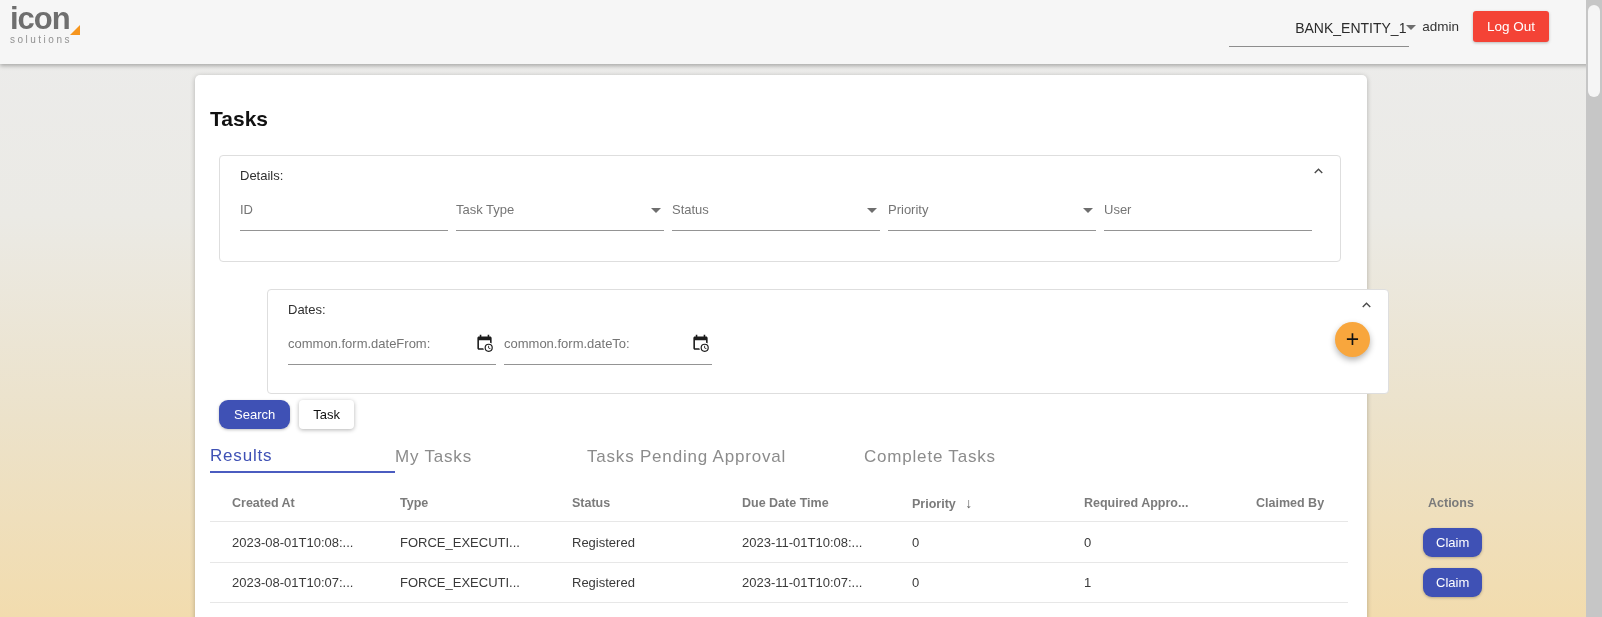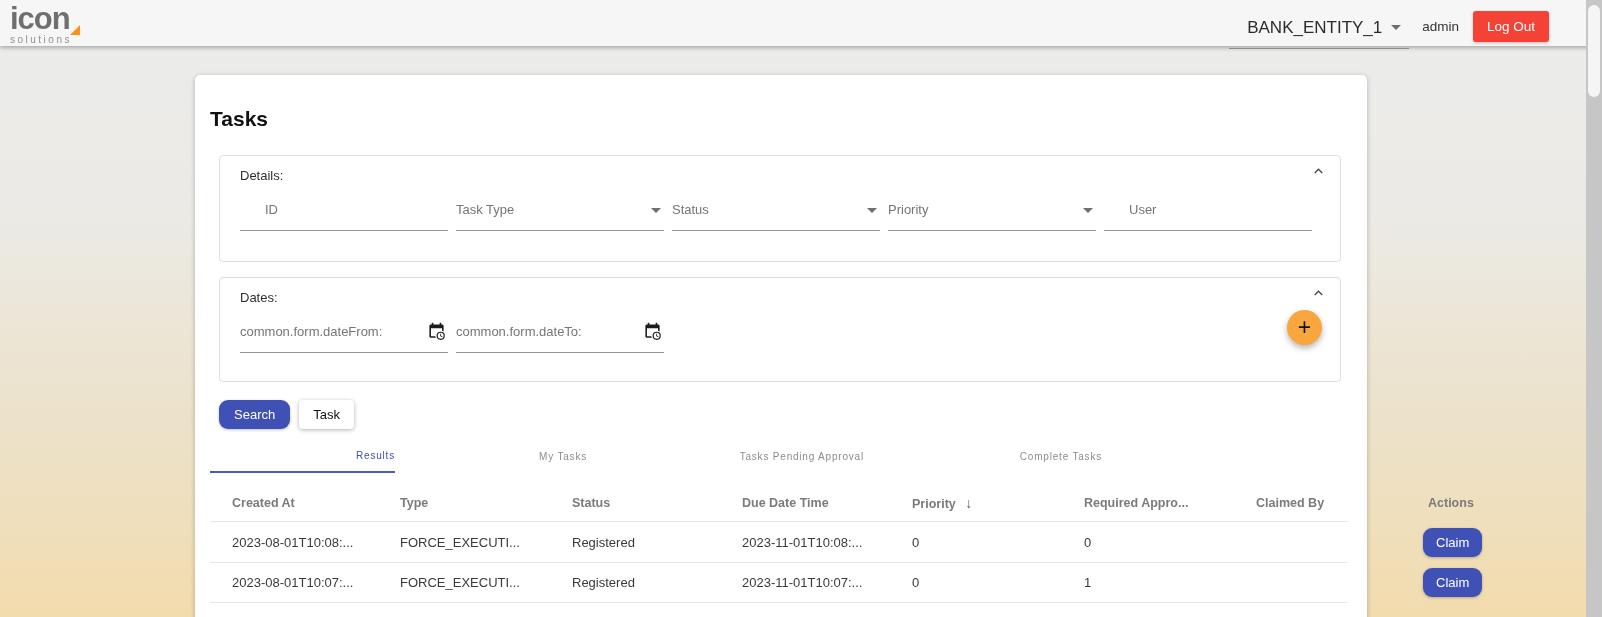--- a/index.html
+++ b/index.html
@@ -8,73 +8,73 @@
     width:1602px; height:617px; overflow:hidden; position:relative;
     font-family:"Liberation Sans", sans-serif;
     background:linear-gradient(180deg,#ececec 0%,#ebeae5 35%,#ece2ca 68%,#f2dcae 100%);
   }
 
   
   .scrollbar { position:absolute; right:0; top:0; width:16px; height:617px; background:#c6c6c6; z-index:60; }
   .scrollbar-thumb { position:absolute; left:2px; top:5px; width:12px; height:92px; background:#f5f5f5; border-radius:7px; }
 
   
-  .topbar { position:absolute; left:0; top:0; width:1602px; height:46px; background:#f6f6f6;
+  .topbar { position:absolute; left:0; top:0; width:1602px; height:64px; background:#f6f6f6;
             box-shadow:0 2px 4px rgba(0,0,0,.28); z-index:40; }
   .logo { position:absolute; left:10px; top:3px; line-height:1; }
   .logo-word { font-size:31px; font-weight:bold; color:#6f6f6f; letter-spacing:-1px; position:relative; }
   .logo-accent { position:absolute; left:60px; top:22px; width:10px; height:10px; background:#f6951d;
                  clip-path:polygon(100% 0,100% 100%,0 100%); }
   .logo-sub { font-size:10px; color:#929292; letter-spacing:2.5px; margin-top:1px; }
   .topbar-right { position:absolute; right:53px; top:0; height:52px; display:flex; align-items:center; }
   .entity-select { width:180px; display:flex; align-items:center; border-bottom:1px solid #8d8d8d;
                    padding:4px 8px 10px 18px; margin-top:10px; cursor:pointer; }
-  .entity-select .val { font-size:17px; color:#2b2b2b; flex:1; }
+  .entity-select .val { font-size:14px; color:#2b2b2b; flex:1;margin-left:48px; }
   .caret { width:0; height:0; border-left:5px solid transparent; border-right:5px solid transparent;
            border-top:5px solid #6e6e6e; }
   .username { font-size:13.5px; color:#333; margin-left:13px; }
   .logout-btn { margin-left:14px; background:#f44336; color:#fff; border:none; border-radius:3px;
                 padding:8px 14px; font-size:13.5px; font-family:inherit; cursor:pointer;
                 box-shadow:0 1px 3px rgba(0,0,0,.25); }
 
   
   .card { position:absolute; left:195px; top:75px; width:1172px; height:560px; background:#fff;
           border-radius:5px; box-shadow:0 1px 5px rgba(0,0,0,.25); }
   .page-title { position:absolute; left:15px; top:32px; margin:0; font-size:21px; font-weight:bold; color:#111; }
 
   .panel { position:absolute; left:24px; width:1122px; border:1px solid #dedede; border-radius:4px; background:#fff; }
   .panel-details { top:80px; height:107px; }
-  .panel-dates   { top:202px; height:105px; }
+  .panel-dates   { top:214px; height:105px;margin-left:48px; }
   .panel-title { position:absolute; left:20px; top:12px; font-size:13px; color:#2f2f2f; }
   .panel-collapse { position:absolute; right:14px; top:8px; cursor:pointer; }
 
   .field { position:absolute; top:44px; width:208px; height:31px; border-bottom:1px solid #949494; }
   .fld0 { left:20px; }  .fld1 { left:236px; } .fld2 { left:452px; } .fld3 { left:668px; } .fld4 { left:884px; }
   .field input { width:100%; border:none; outline:none; background:transparent; font-family:inherit;
-                 font-size:13px; color:#4c1d95; padding:2px 0 10px 0;margin-left:25px; }
+                 font-size:13px; color:#4c1d95; padding:2px 0 10px 0; }
   .field input::placeholder { color:#757575; }
   .field .ph { position:absolute; left:0; top:2px; font-size:13px; color:#757575; }
   .field .caret { position:absolute; right:3px; top:8px; }
   .field .cal-icon { position:absolute; right:2px; top:0; cursor:pointer; }
   .f-select, .f-date { cursor:pointer; }
 
   .fab { position:absolute; right:18px; top:32px; width:35px; height:35px; border-radius:50%;
          background:#f8a63d; border:none; color:#111; font-size:23px; line-height:1;
          display:flex; align-items:center; justify-content:center; cursor:pointer;
          box-shadow:0 3px 6px rgba(0,0,0,.3); font-family:inherit; }
 
   .filter-actions { position:absolute; left:24px; top:325px; display:flex; }
   .btn-primary { background:#3f51b5; color:#fff; border:none; border-radius:9px; padding:7px 15px;
                  font-size:13px; font-family:Liberation Sans, sans-serif; cursor:pointer; box-shadow:0 1px 3px rgba(0,0,0,.25); }
   .btn-flat { background:#fff; color:#111; border:none; border-radius:4px; padding:7px 14px; margin-left:9px;
               font-size:13px; font-family:inherit; cursor:pointer; box-shadow:0 1px 4px rgba(0,0,0,.3); }
 
   
   .tabs { position:absolute; left:15px; top:365px; width:1138px; height:33px; display:flex; }
-  .tab { display:flex; align-items:center; justify-content:flex-end; font-size:10px; letter-spacing:.8px;
+  .tab { display:flex; align-items:center; justify-content:flex-start; font-size:17px; letter-spacing:.8px;
          color:#8c8c8c; cursor:pointer; }
   .tab.active { color:#3f51b5; border-bottom:2px solid #4b5cc0; }
   .t0 { width:185px; } .t1 { width:192px; } .t2 { width:246px; } .t3 { width:277px; } .t4 { width:238px; }
 
   
   .table { position:absolute; left:15px; top:410px; width:1138px; }
   .thead, .trow { display:grid; grid-template-columns:140px 144px 142px 142px 144px 144px 144px auto;
                   padding-left:22px; align-items:center;gap:28px; }
   .thead { height:36px; font-size:12.5px; color:#7b7b7b; font-weight:bold; }
   .thead .sort { color:#666; font-weight:normal; font-size:14px; margin-left:6px; }

